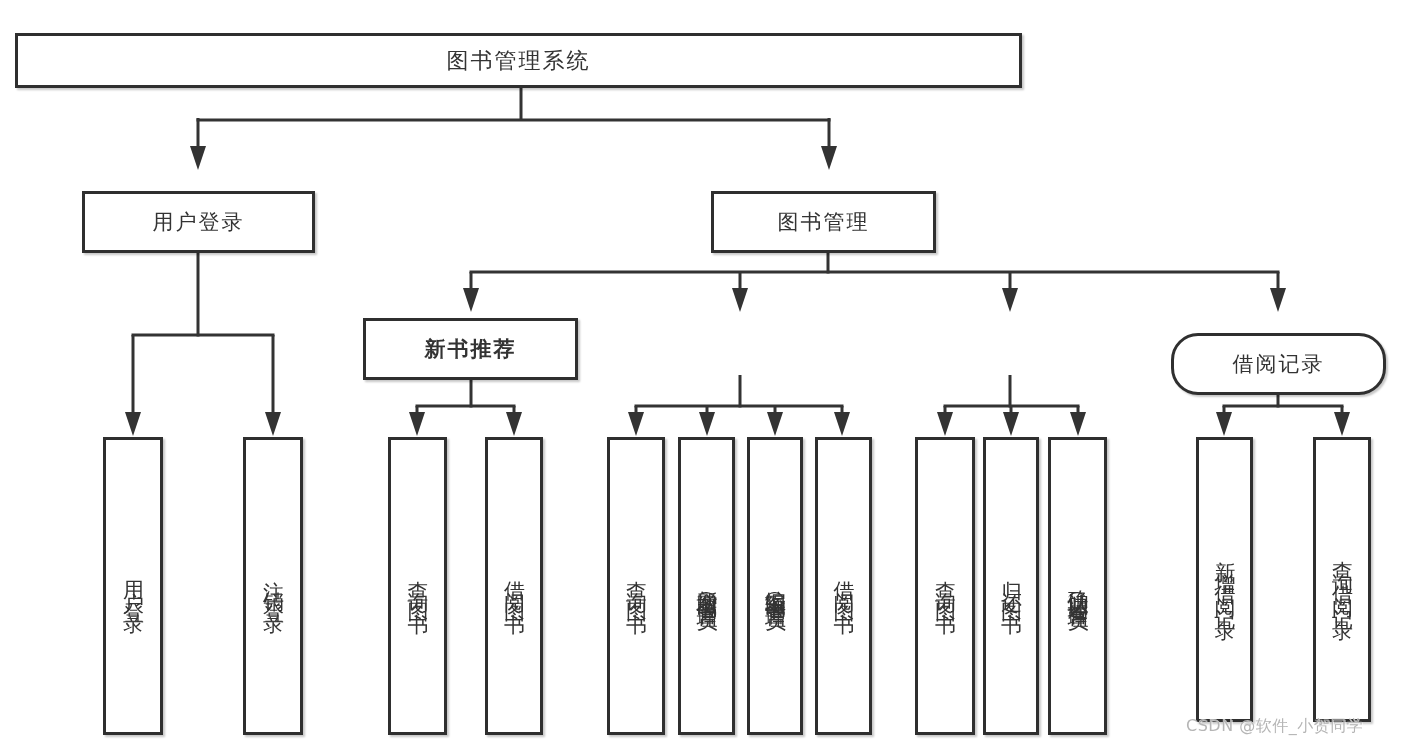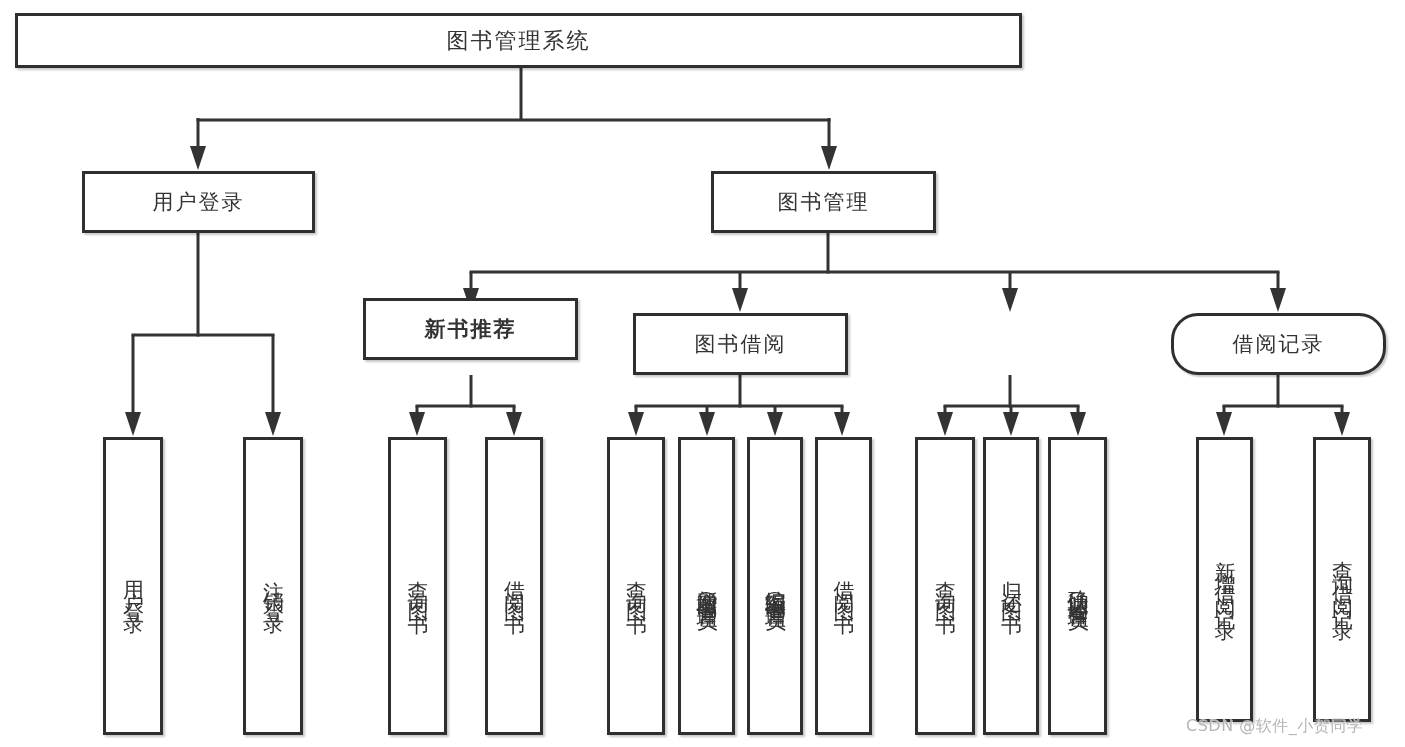--- a/index.html
+++ b/index.html
@@ -28,20 +28,21 @@
     background: #ffffff;
     border: 3px solid #2f2f2f;
     color: #333333;
     display: flex;
     align-items: center;
     justify-content: center;
     box-shadow: 2px 2px 2px rgba(0,0,0,0.22);
     font-size: 21px;
     letter-spacing: 2px;
     white-space: nowrap;
+    margin-top: 20px;
   }
   .node.title {
     font-size: 22px;
   }
   .leaf {
     position: absolute;
     box-sizing: border-box;
     background: #ffffff;
     border: 3px solid #2f2f2f;
     color: #333333;
@@ -142,21 +143,20 @@
       <polygon points="1334,412 1350,412 1342,436"></polygon>
     </g>
   </svg>
 
   <div class="node title" style="left:15px; top:13px; width:1007px; height:55px;">图书管理系统</div>
 
   <div class="node" style="left:82px; top:171px; width:233px; height:62px;">用户登录</div>
   <div class="node" style="left:711px; top:171px; width:225px; height:62px;">图书管理</div>
 
   <div class="node" style="left:363px; top:298px; width:215px; height:62px;font-weight:bold;">新书推荐</div>
-  <div class="node" style="left:633px; top:313px; width:215px; height:62px;">图书借阅</div>
   <div class="node" style="left:1171px; top:313px; width:215px; height:62px;border-radius:27px;">借阅记录</div>
 
   <div class="leaf" style="left:103px; top:437px; width:60px; height:298px;">
     <span class="vtext">用户登录</span>
   </div>
   <div class="leaf" style="left:243px; top:437px; width:60px; height:298px;">
     <span class="vtext">注销登录</span>
   </div>
 
   <div class="leaf" style="left:388px; top:437px; width:59px; height:298px;">

